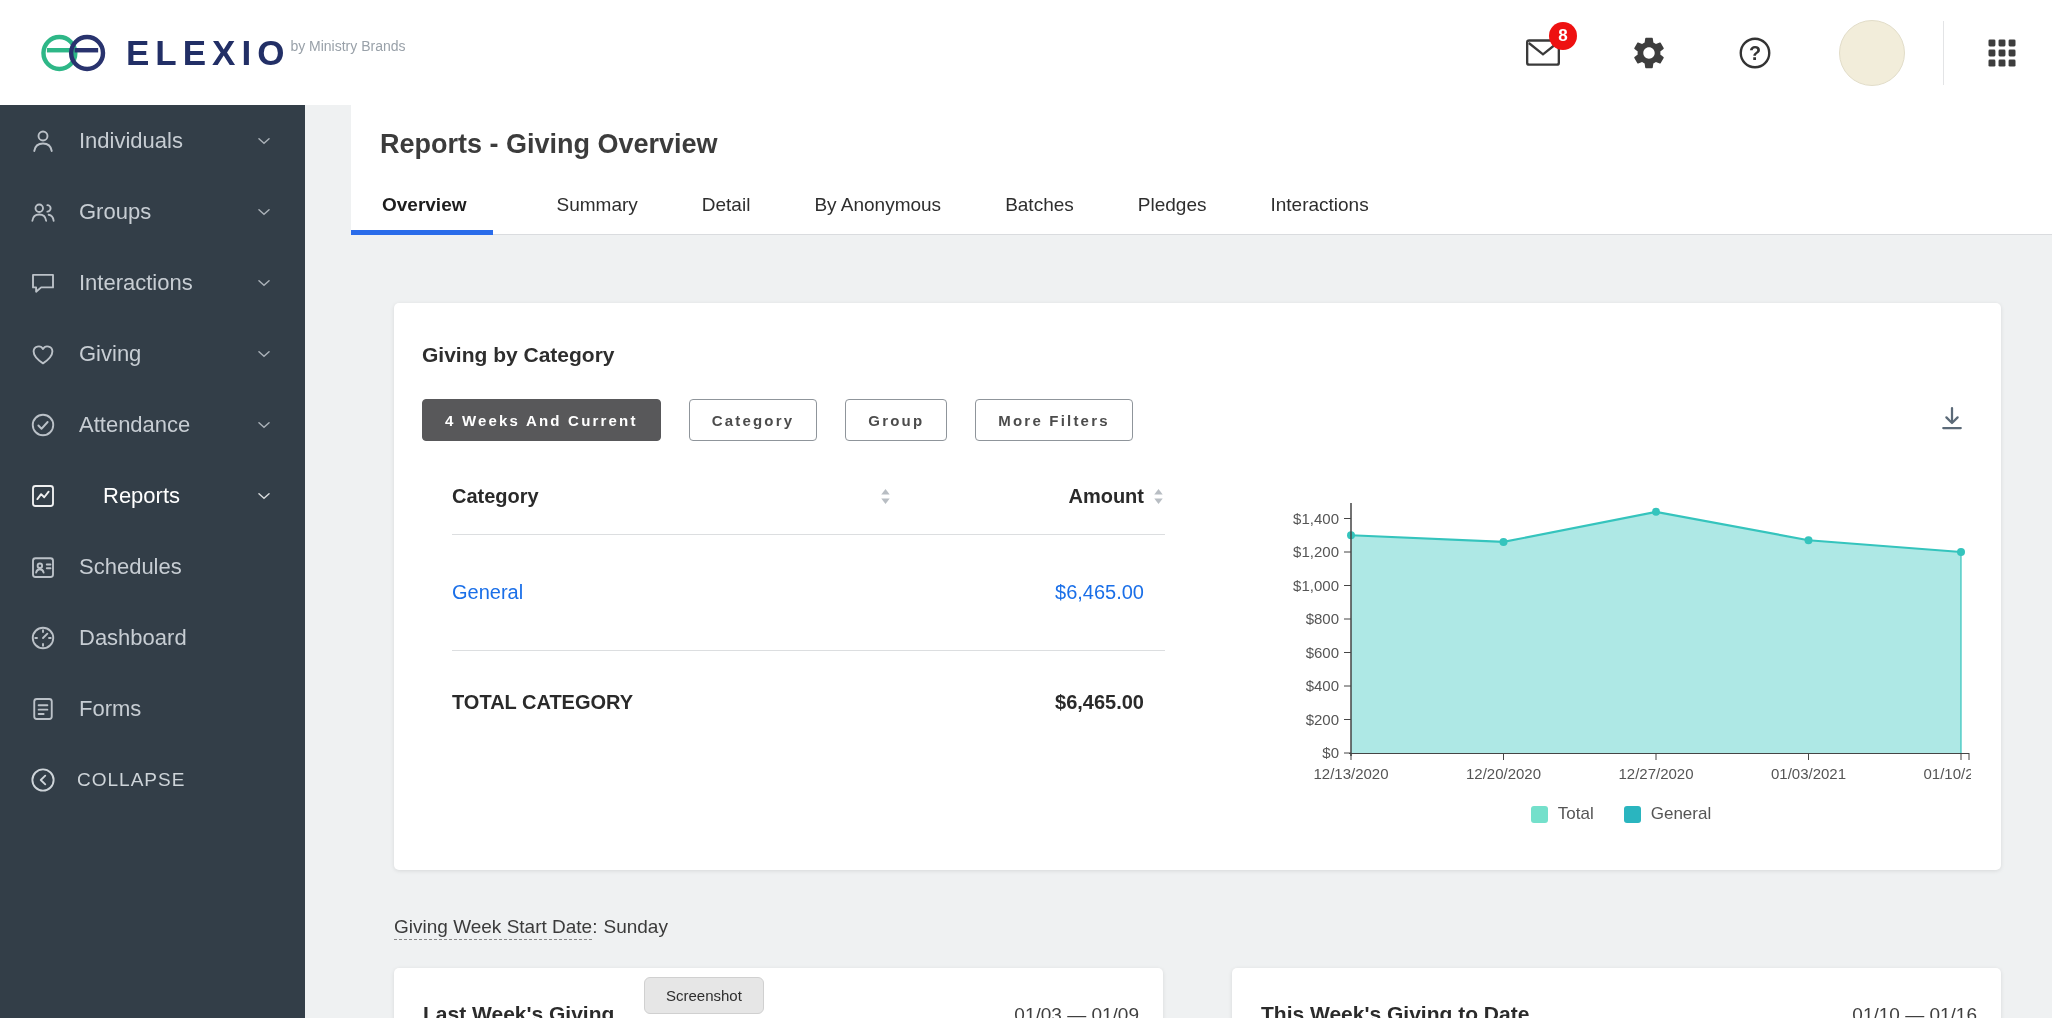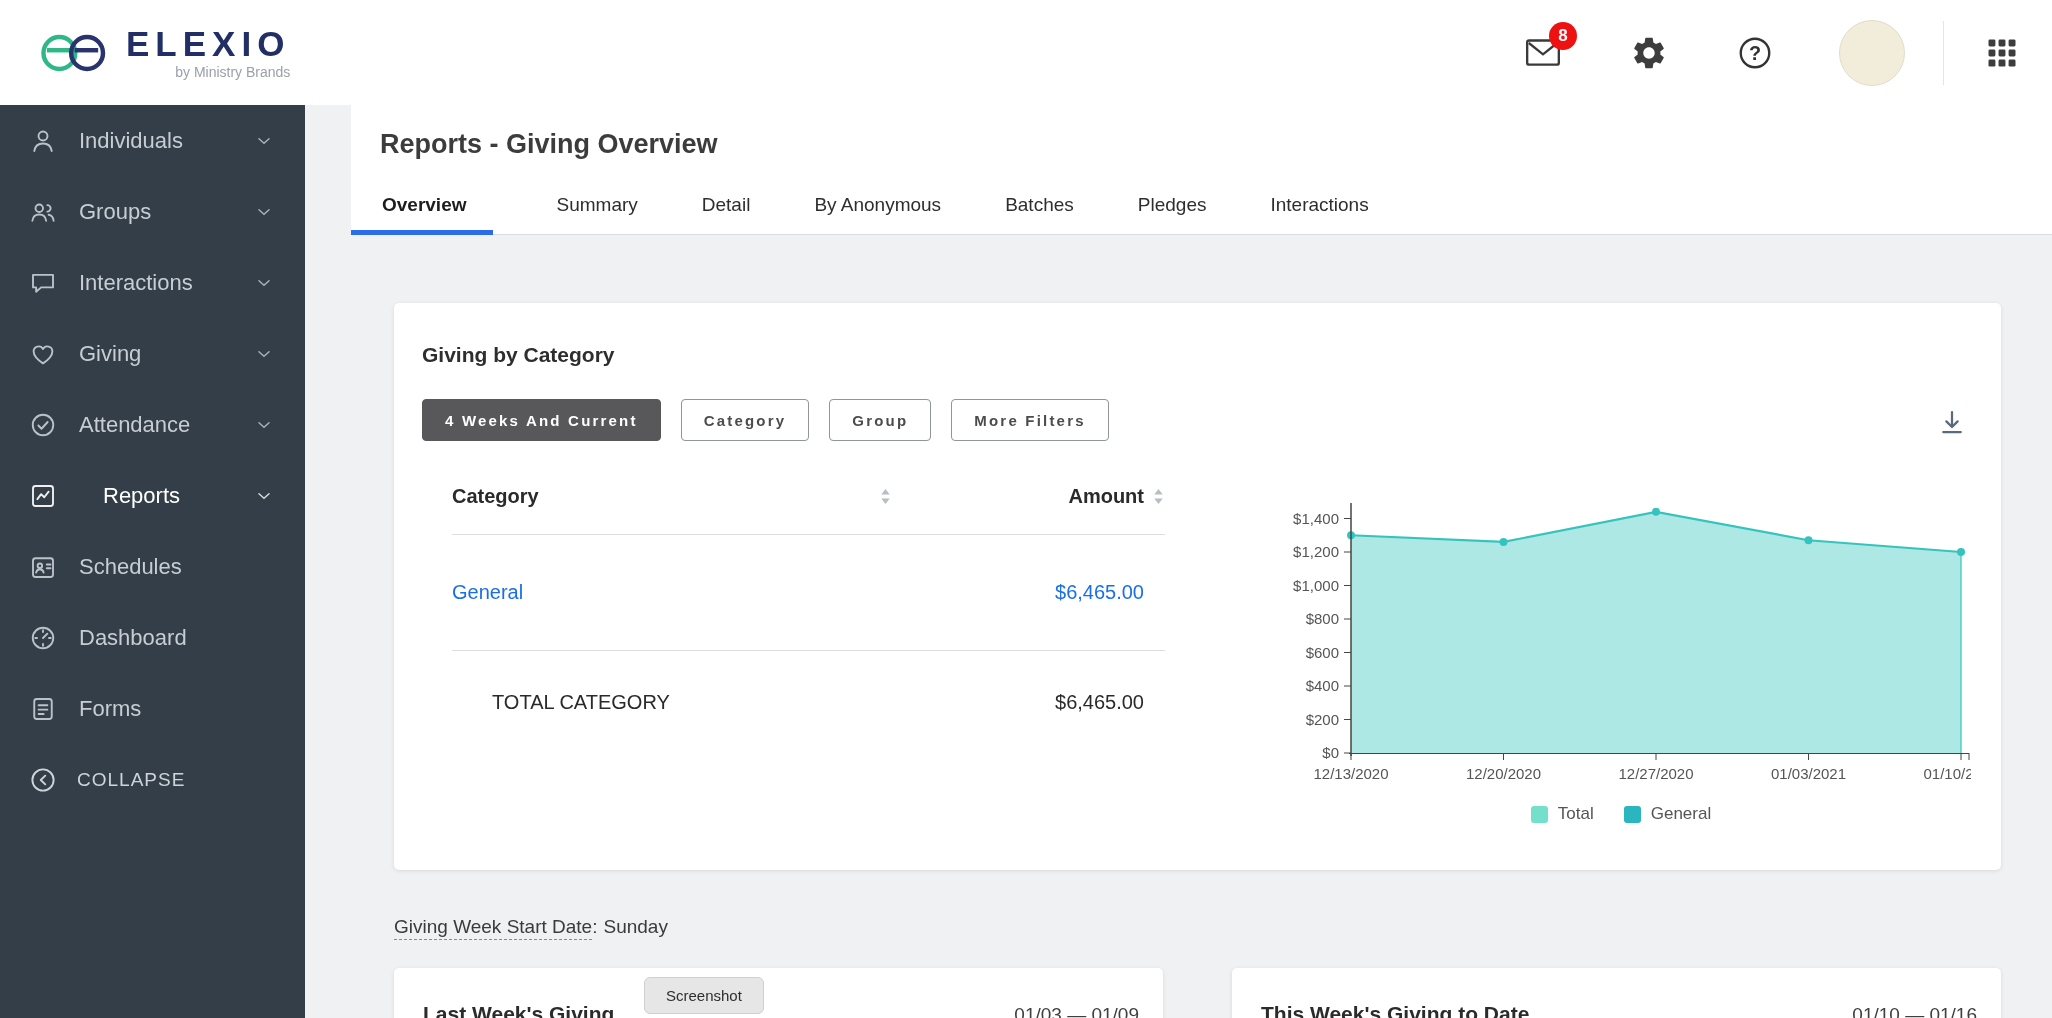--- a/index.html
+++ b/index.html
@@ -5,21 +5,21 @@
   * { box-sizing: border-box; }
   html,body { margin:0; padding:0; }
   body {
     width:2052px; height:1018px; overflow:hidden; position:relative;
     font-family:"Liberation Sans","DejaVu Sans",sans-serif;
     background:#eff1f2; color:#2f2f2f;
   }
   
   .header { position:absolute; top:0; left:0; right:0; height:105px; background:#fff; display:flex; align-items:center; z-index:5; }
   .logo { display:flex; align-items:center; gap:14px; margin-left:40px; }
-  .logo-text-wrap { display:flex; flex-direction:column; }
+  .logo-text-wrap { display:flex; }
   .logo-brand { font-size:35px; font-weight:800; letter-spacing:6px; color:#222f66; line-height:1; }
   .logo-tagline { font-size:14px; color:#99a1a9; text-align:right; margin-top:3px; }
   .header-right { margin-left:auto; display:flex; align-items:center; margin-right:30px; }
   .hicon { position:relative; width:44px; height:44px; display:flex; align-items:center; justify-content:center; margin-right:62px; cursor:pointer; }
   .badge { position:absolute; top:-9px; right:-12px; min-width:28px; height:28px; border-radius:14px; background:#ee1111; color:#fff; font-size:17px; font-weight:bold; display:flex; align-items:center; justify-content:center; padding:0 4px; }
   .avatar { width:66px; height:66px; border-radius:50%; background:#f2edda; border:1px solid #e2ddc9; margin-right:38px; cursor:pointer; }
   .vdivider { width:1px; height:64px; background:#e3e4e6; margin-right:38px; }
   .grid-icon-wrap { width:40px; height:40px; display:flex; align-items:center; justify-content:center; cursor:pointer; }
   
   .sidebar { position:absolute; top:105px; left:0; bottom:0; width:305px; background:#333e48; display:flex; flex-direction:column; }
@@ -35,30 +35,30 @@
   .page-title { margin:0 0 16px 29px; font-size:27px; font-weight:600; color:#3c3c3c; }
   .tabs { display:flex; border-bottom:1px solid #dadcdf; }
   .tab { height:58px; display:flex; align-items:center; margin-right:64px; font-size:19px; color:#2e2e2e; position:relative; cursor:pointer; }
   .tab.first { padding:0 26px 0 31px; }
   .tab.active { font-weight:bold; color:#1d1d1d; }
   .tab.active::after { content:""; position:absolute; left:0; right:0; bottom:-1px; height:5px; background:#2a6cea; }
   .main-body { flex:1; background:#eff1f2; overflow:hidden; padding:68px 51px 0 43px; }
   
   .card { background:#fff; border-radius:5px; box-shadow:0 1px 4px rgba(0,0,0,.10); padding:40px 30px 46px 28px; }
   .card-title { font-size:21px; font-weight:bold; color:#2e2e2e; }
-  .filters { display:flex; align-items:flex-end; gap:20px; margin-top:32px; }
+  .filters { display:flex; align-items:flex-start; gap:28px; margin-top:32px; }
   .filter-btn { height:42px; display:flex; align-items:center; padding:0 22px; font-size:15px; font-weight:bold; letter-spacing:2.2px; border-radius:4px; cursor:pointer; background:#fff; border:1px solid #8f959b; color:#4c4c4c; white-space:nowrap; }
   .filter-btn.active { background:#58585a; border-color:#58585a; color:#fff; }
   .download-wrap { margin-left:auto; display:flex; align-items:center; cursor:pointer; padding:4px; }
   .content-row { display:flex; align-items:flex-start; margin-top:44px; }
   
   .gtable { width:713px; margin-left:30px; font-size:20px; }
   .thead { display:flex; align-items:center; border-bottom:1px solid #dcdee0; padding-bottom:26px; font-weight:bold; color:#2a2a2a; }
   .trow { display:flex; align-items:center; border-bottom:1px solid #dcdee0; padding:46px 0; }
-  .ttotal { display:flex; align-items:center; padding:40px 0 0; font-weight:normal; color:#2a2a2a;margin-left:40px; }
+  .ttotal { display:flex; align-items:center; padding:40px 0 0; font-weight:bold; color:#2a2a2a; }
   .c1 { width:440px; display:flex; justify-content:space-between; align-items:center; }
   .c2 { flex:1; display:flex; justify-content:flex-end; align-items:center; gap:8px; }
   .trow .c2, .ttotal .c2 { padding-right:21px; }
   .link { color:#1a6fe8; cursor:pointer; text-decoration:none; }
   .sort-icon { cursor:pointer; }
   
   .chart-block { margin-left:auto; width:700px; }
   #giving-chart { display:block; }
   svg text { font-family:"Liberation Sans","DejaVu Sans",sans-serif; }
   .legend { display:flex; justify-content:center; gap:30px; margin-top:14px; }

